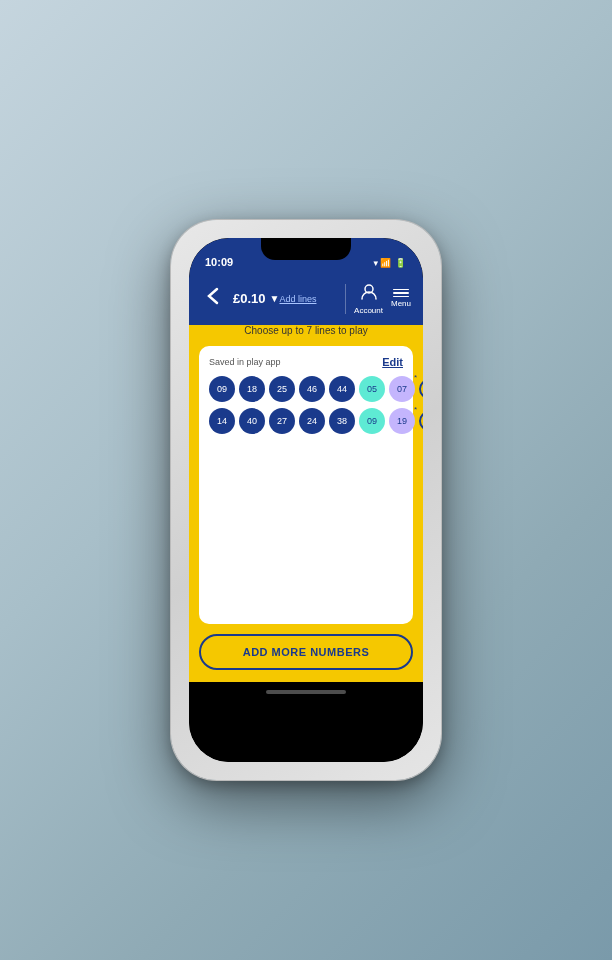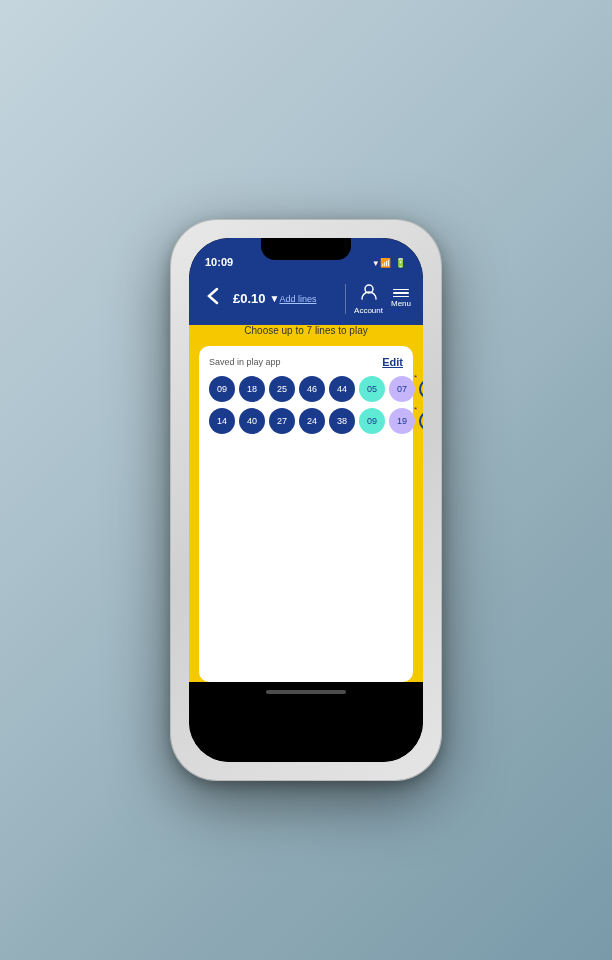--- a/index.html
+++ b/index.html
@@ -421,20 +421,23 @@
               <div class="ball ball-blue">24</div>
               <div class="ball ball-blue">38</div>
               <div class="ball ball-gold">09</div>
               <div class="ball ball-bonus">19</div>
               <div class="row-check">
                 <span class="check-inner">✓</span>
               </div>
             </div>
           </div>
 
+          <div class="add-numbers-btn">
+            <span class="add-numbers-label">ADD MORE NUMBERS</span>
+          </div>
 
         </div>
 
         <div class="app-bottom">
           <div class="home-indicator"></div>
         </div>
 
       </div>
     </div>
   </div>

